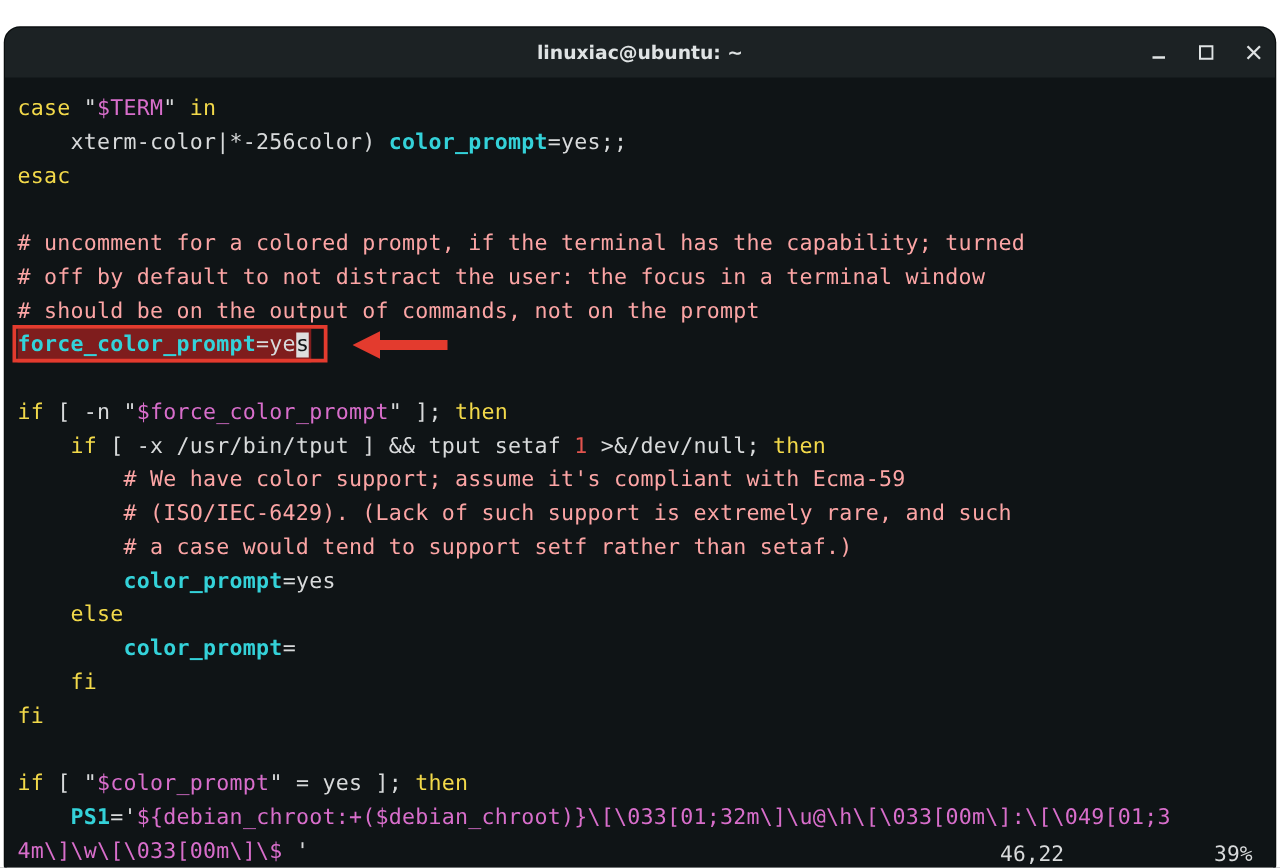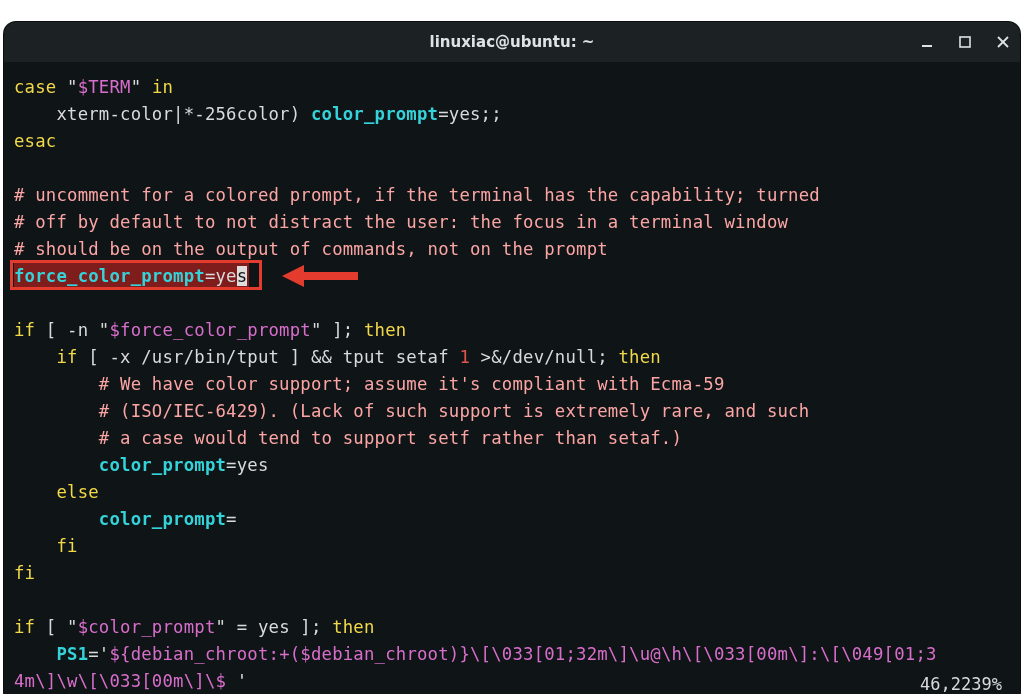--- a/index.html
+++ b/index.html
@@ -75,21 +75,21 @@
     border: 3px solid #e33b2e;
     pointer-events:none;
   }
   .red-arrow {
     position:absolute;
     top: 240px; left: 278px;
     pointer-events:none;
   }
   .status {
     position:absolute; bottom: 6px; right: 18px;
-    display:flex; 
+    display:flex; gap: 120px;
     font-size: 17px; color:#d8dadb;
   }
 </style>
 </head>
 <body>
 <div class="outer">
 <div class="terminal">
 
   <div class="titlebar">
     <span>linuxiac@ubuntu: ~</span>

